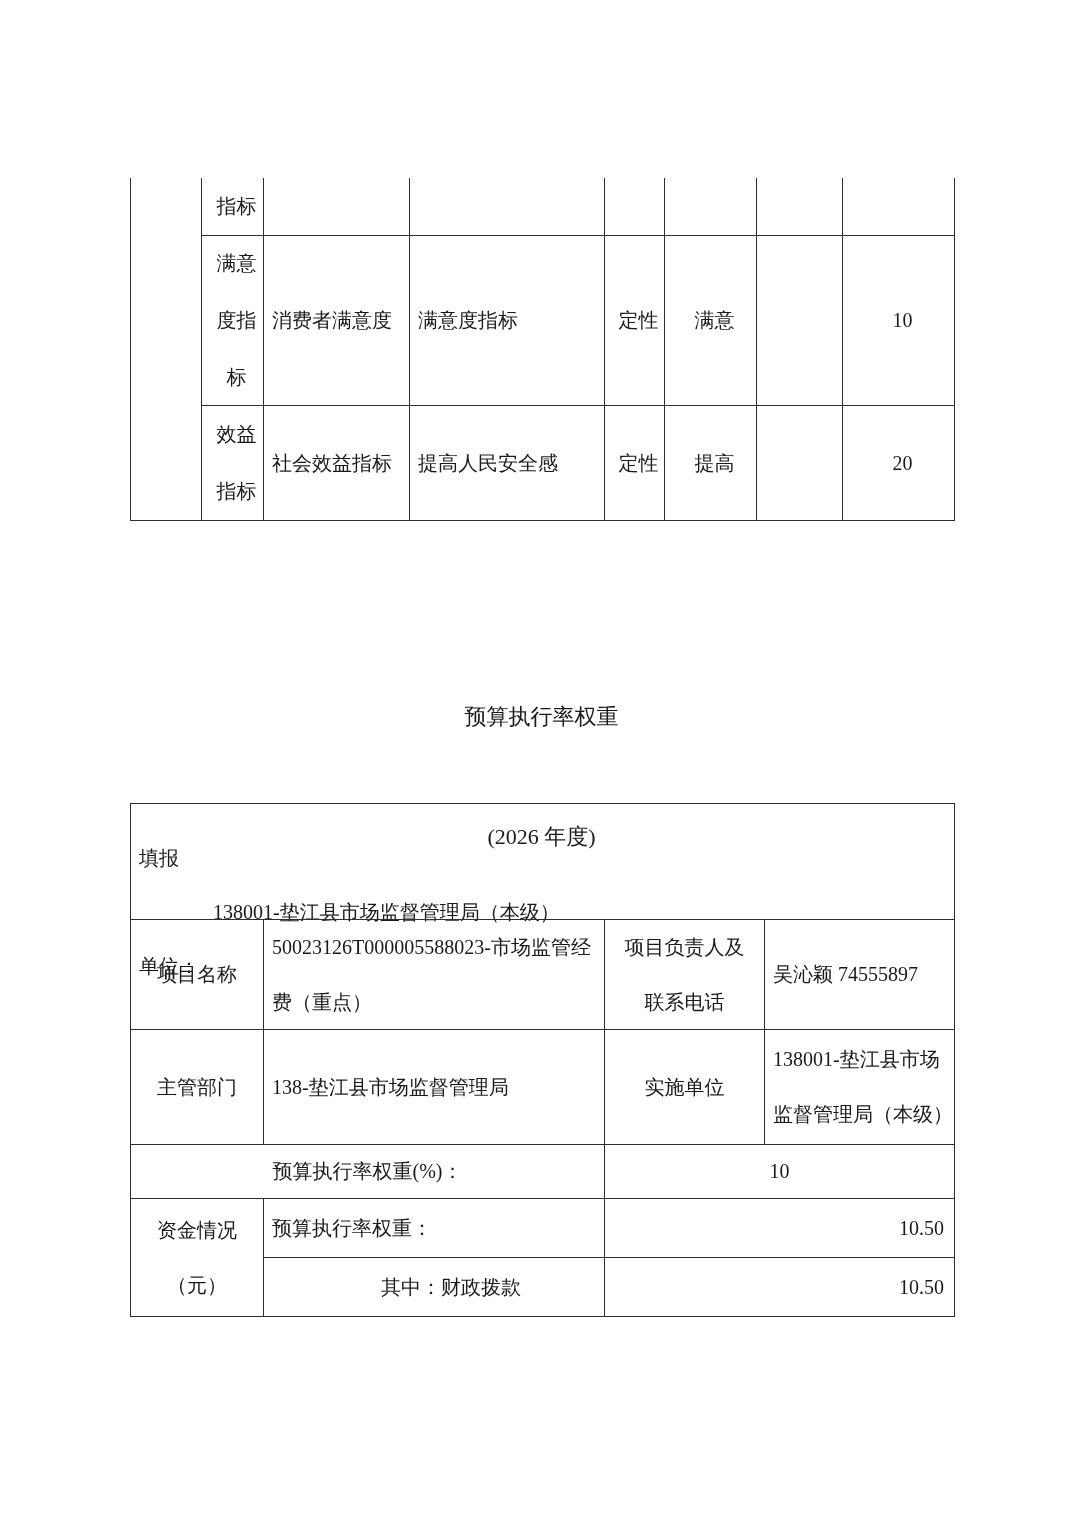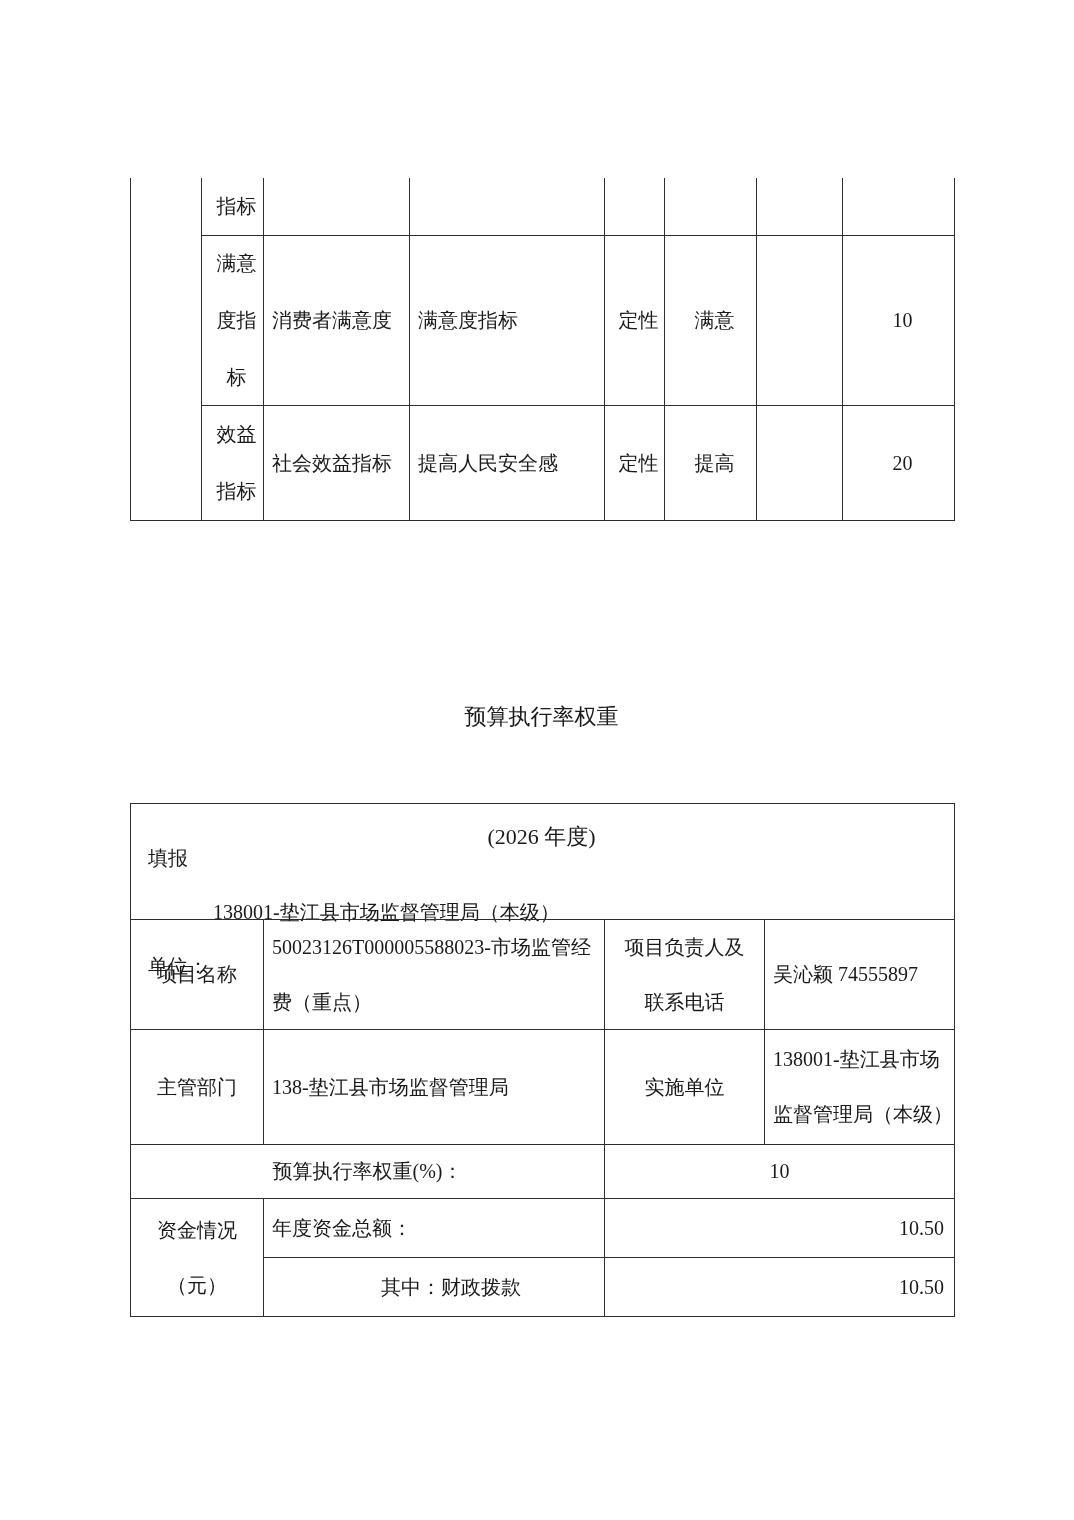--- a/index.html
+++ b/index.html
@@ -62,21 +62,21 @@
     border:1px solid var(--line);
   }
   .t2 .cell{line-height:55px;}
   .fill-cell{
     grid-column:1 / span 4;
     box-sizing:border-box;
     padding-top:14px;
     font-size:20px;line-height:27px;
     white-space:pre-line;
   }
-  .fill-label{margin-left:17px;}
+  .fill-label{margin-left:8px;}
   .fill-value{margin-left:82px;font-family:Liberation Serif, serif;}
 </style>
 </head>
 <body>
 
 <div class="page">
 
   <div class="t1">
     <div class="cell rowspan3"></div>
 
@@ -130,20 +130,20 @@
     <div class="cell bt bl left8">138-垫江县市场监督管理局</div>
     <div class="cell bt bl ctr">实施单位</div>
     <div class="cell bt bl left8">138001-垫江县市场
 监督管理局（本级）</div>
 
     <div class="cell bt ctr" style="grid-column:1 / span 2;">预算执行率权重(%)：</div>
     <div class="cell bt bl ctr" style="grid-column:3 / span 2;">10</div>
 
     <div class="cell bt ctr" style="grid-row:span 2;">资金情况
 （元）</div>
-    <div class="cell bt bl left8">年度资金总额：</div>
+    <div class="cell bt bl left8">预算执行率权重：</div>
     <div class="cell bt bl right" style="grid-column:3 / span 2;">10.50</div>
 
     <div class="cell bt bl indent">其中：财政拨款</div>
     <div class="cell bt bl right" style="grid-column:3 / span 2;">10.50</div>
   </div>
 
 </div>
 
 </body></html>

